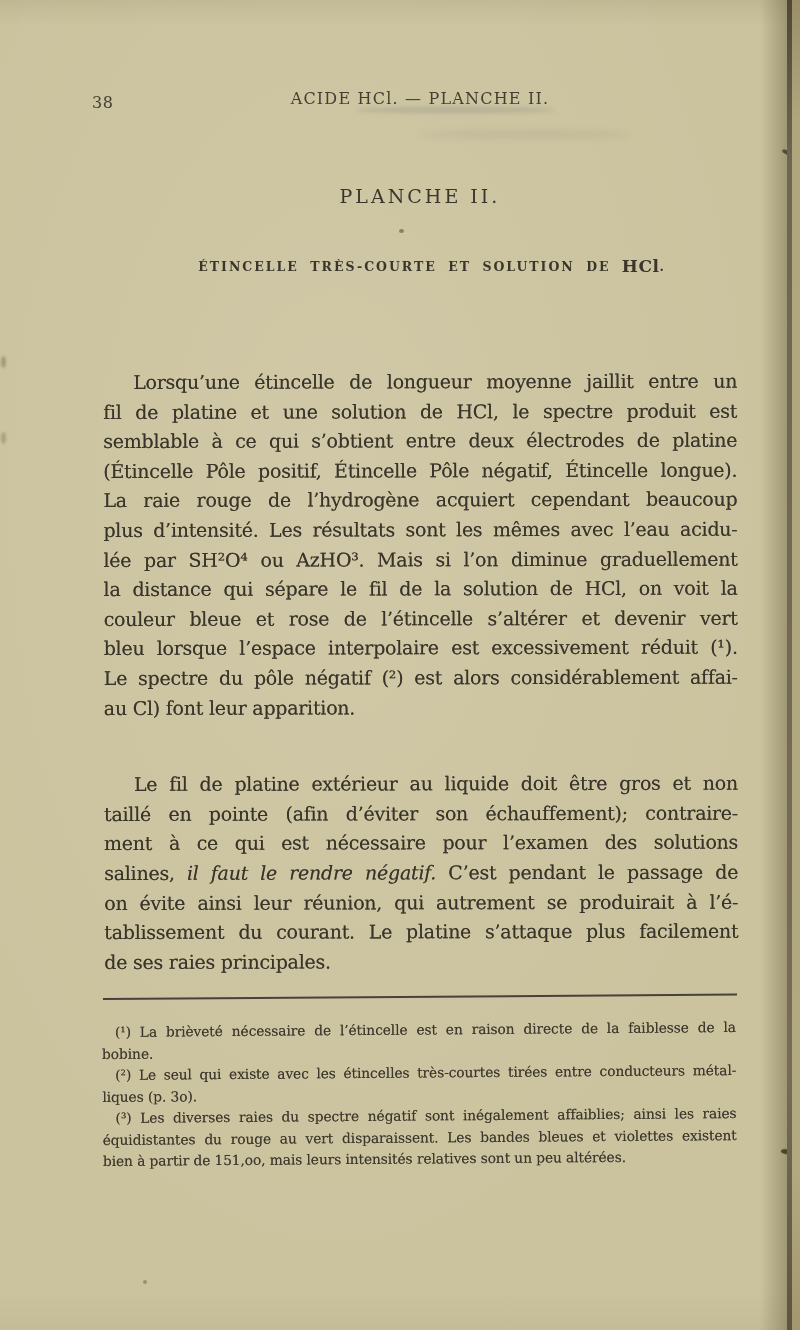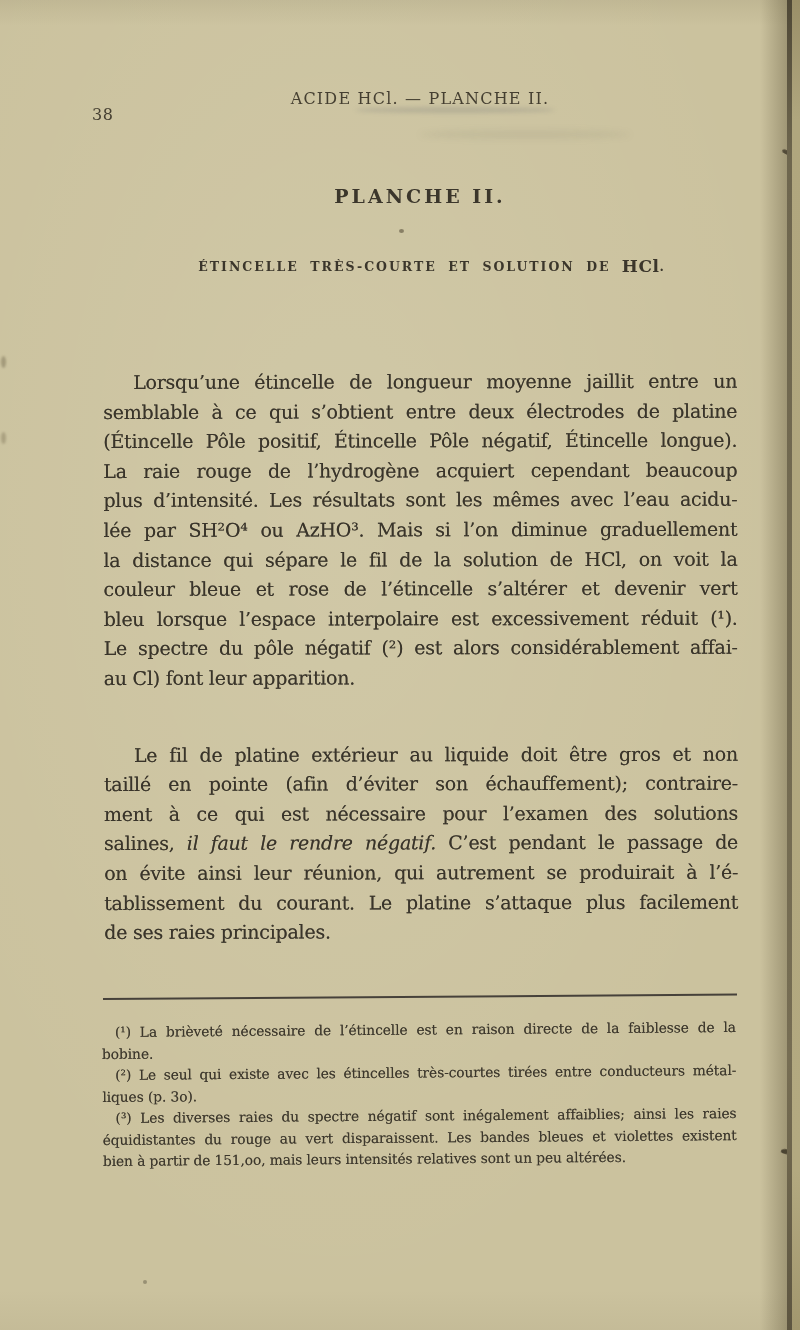--- a/index.html
+++ b/index.html
@@ -17,24 +17,24 @@
   
   .edge-shade{position:absolute;top:0;bottom:0;left:760px;width:27px;
     background:linear-gradient(to right, rgba(95,86,58,0), rgba(95,86,58,0.40));}
   .edge-line{position:absolute;top:0;bottom:0;left:787px;width:5px;
     background:linear-gradient(to bottom,#4f4836,#6e664e 12%,#766d53 80%,#5d5540);}
   .edge-outer{position:absolute;top:0;bottom:0;left:792px;width:8px;
     background:linear-gradient(to bottom,#9a8f68,#b0a67e 9%,#b3a980 88%,#a2976e);}
 
   .running-head{position:absolute;top:91px;left:103px;width:634px;text-align:center;
     font-size:16px;line-height:1;letter-spacing:1.2px;color:#453f31;}
-  .folio{position:absolute;left:-11px;top:16px;letter-spacing:0.5px;}
+  .folio{position:absolute;left:-11px;top:4px;letter-spacing:0.5px;}
 
   .plate-title{position:absolute;top:187px;left:103px;width:634px;margin:0;text-align:center;
-    font-size:19px;line-height:1;font-weight:700;letter-spacing:3px;color:#3b362b;}
+    font-size:19px;line-height:1;font-weight:400;letter-spacing:3px;color:#3b362b;}
   .plate-subtitle{position:absolute;top:246px;left:103px;width:634px;margin:12px;text-align:center;
     font-size:12.5px;line-height:17px;font-weight:700;letter-spacing:2px;word-spacing:5px;color:#3b362b;}
   .plate-subtitle .formula{font-size:17px;letter-spacing:0.5px;word-spacing:0;vertical-align:-1px;}
 
   .body-text{position:absolute;left:103px;top:321px;width:634px;transform:rotate(-0.12deg);transform-origin:left top;}
   .tl{height:29.6px;line-height:29.6px;font-size:19px;letter-spacing:-0.25px;
     text-align:justify;text-align-last:justify;
     text-shadow:0 0 0.6px rgba(58,53,43,0.65);}
   .tl.last{text-align-last:left;}
   .indent{text-indent:30px;margin-top:47px;}
@@ -80,20 +80,21 @@
     <span class="running-title">ACIDE HCl. — PLANCHE II.</span>
   </header>
 
   <h1 class="plate-title">PLANCHE II.</h1>
 
   <h2 class="plate-subtitle"><span>ÉTINCELLE TRÈS-COURTE ET SOLUTION DE </span><span class="formula">HCl</span><span>.</span></h2>
 
   <section class="body-text">
     <div class="para">
       <div class="tl indent">Lorsqu’une étincelle de longueur moyenne jaillit entre un</div>
+      <div class="tl">fil de platine et une solution de HCl, le spectre produit est</div>
       <div class="tl">semblable à ce qui s’obtient entre deux électrodes de platine</div>
       <div class="tl">(Étincelle Pôle positif, Étincelle Pôle négatif, Étincelle longue).</div>
       <div class="tl">La raie rouge de l’hydrogène acquiert cependant beaucoup</div>
       <div class="tl">plus d’intensité. Les résultats sont les mêmes avec l’eau acidu-</div>
       <div class="tl">lée par SH²O⁴ ou AzHO³. Mais si l’on diminue graduellement</div>
       <div class="tl">la distance qui sépare le fil de la solution de HCl, on voit la</div>
       <div class="tl">couleur bleue et rose de l’étincelle s’altérer et devenir vert</div>
       <div class="tl">bleu lorsque l’espace interpolaire est excessivement réduit (¹).</div>
       <div class="tl">Le spectre du pôle négatif (²) est alors considérablement affai-</div>
       <div class="tl last">au Cl) font leur apparition.</div>

